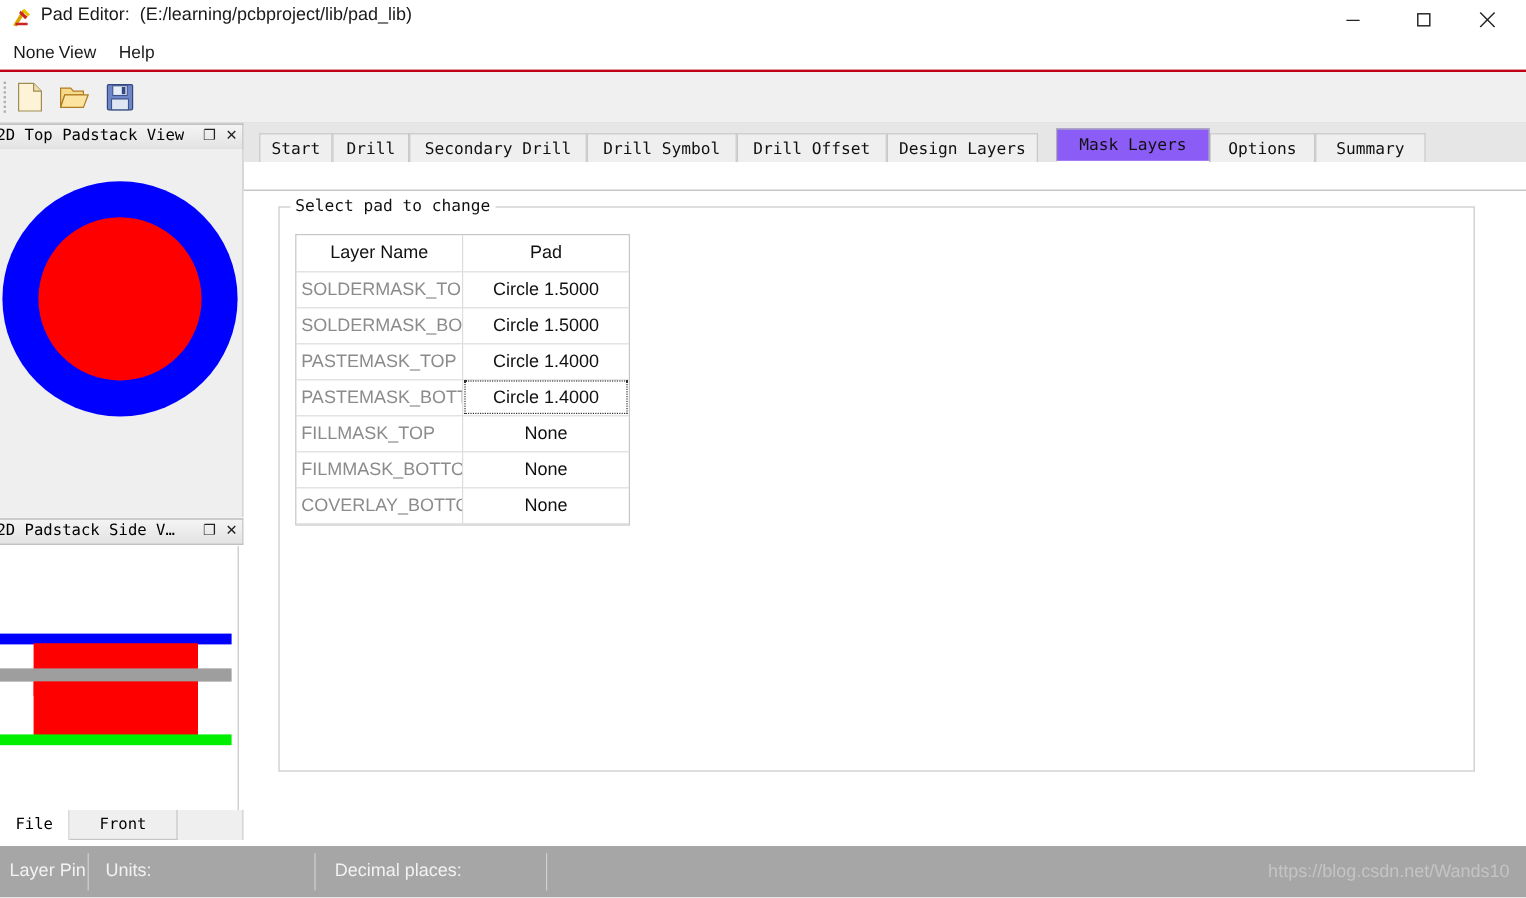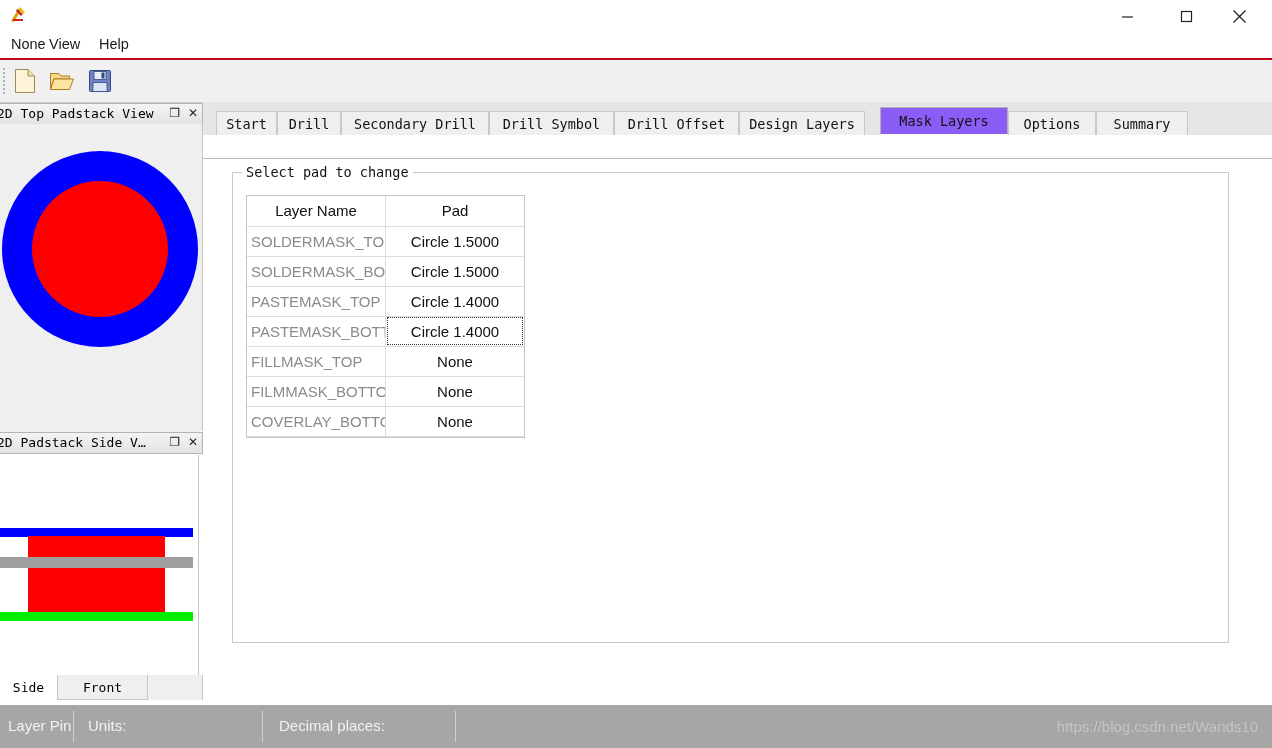--- a/index.html
+++ b/index.html
@@ -238,20 +238,21 @@
 
   <div class="titlebar">
     <div class="title-icon">
       <svg width="20" height="20" viewBox="0 0 20 20">
         <path d="M3 16 L11 3 L13 5 L6 17 Z" fill="#d9a400"></path>
         <path d="M5 14 L15 14 L15 16 L5 16 Z" fill="#cc2222"></path>
         <path d="M9 4 L15 9 L13 11 L8 6 Z" fill="#cc2222"></path>
         <path d="M12 2 L17 7 L15 9 L11 4 Z" fill="#e8c200"></path>
       </svg>
     </div>
+    <div class="title-text">Pad Editor:  (E:/learning/pcbproject/lib/pad_lib)</div>
 
     <div class="winbtn winbtn-min">
       <svg width="13" height="13" viewBox="0 0 13 13">
         <line x1="1" y1="7" x2="12" y2="7" stroke="#222" stroke-width="1.2"></line>
       </svg>
     </div>
     <div class="winbtn winbtn-max">
       <svg width="13" height="13" viewBox="0 0 13 13">
         <rect x="1.5" y="1.5" width="10" height="10" fill="none" stroke="#222" stroke-width="1.2"></rect>
       </svg>
@@ -325,21 +326,21 @@
     </div>
   </div>
   <div class="side-view">
     <div class="sv-blue"></div>
     <div class="sv-red-t"></div>
     <div class="sv-gray"></div>
     <div class="sv-red-b"></div>
     <div class="sv-green"></div>
   </div>
   <div class="sv-tabs">
-    <div class="sv-tab active">Side</div>
+    <div class="sv-tab active">File</div>
     <div class="sv-tab inactive">Front</div>
   </div>
 
   <div class="tabstrip">
     <div class="mtab" style="left:13px;width:61px;">Start</div>
     <div class="mtab" style="left:74px;width:64px;">Drill</div>
     <div class="mtab" style="left:138px;width:148px;">Secondary Drill</div>
     <div class="mtab" style="left:286px;width:125px;">Drill Symbol</div>
     <div class="mtab" style="left:411px;width:125px;">Drill Offset</div>
     <div class="mtab" style="left:536px;width:126px;">Design Layers</div>

